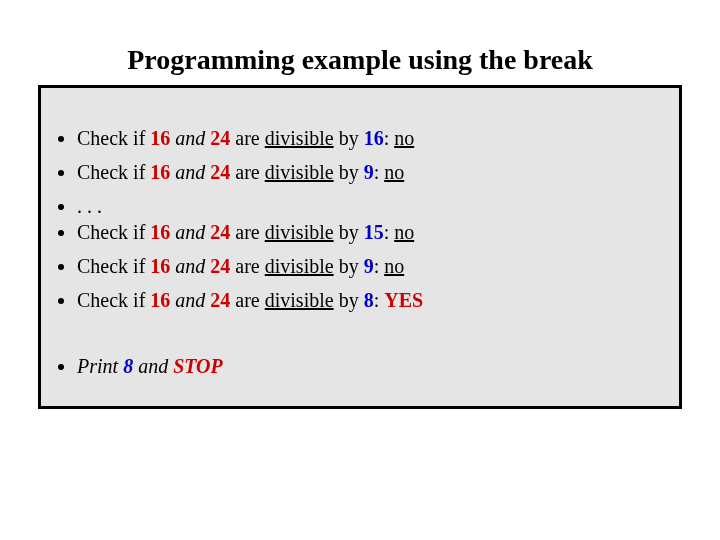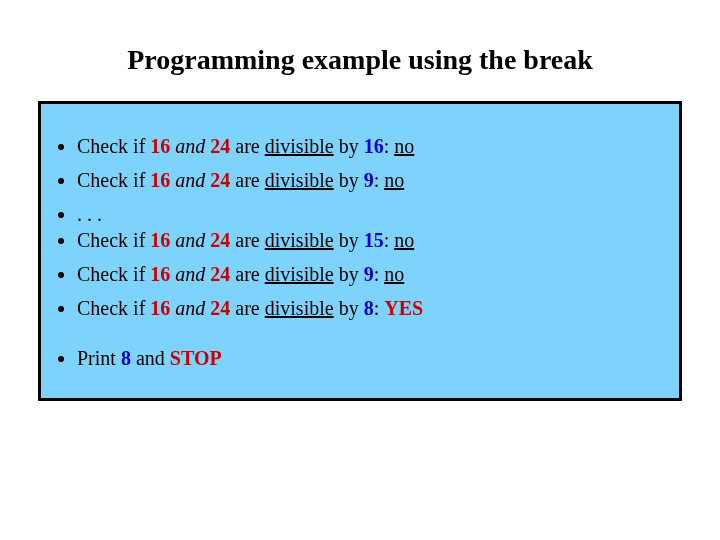--- a/index.html
+++ b/index.html
@@ -15,43 +15,44 @@
     box-sizing: border-box;
     width: 720px;
     height: 540px;
     padding: 28px 38px 0 38px;
   }
   .title {
     text-align: center;
     font-weight: bold;
     font-size: 28px;
     line-height: 1.25;
-    margin: 14px 20px 24px 20px;
+    margin: 14px 20px 8px 20px;
   }
   .content-box {
     border: 3px solid #000;
-    background: #7dd3fc;
-    padding: 20px 6px 18px 6px;
+    background: #e5e5e5;
+    padding: 28px 6px 18px 6px;
   }
   ul.bullets {
     margin: 0;
     padding: 0 0 0 30px;
     list-style: disc;
   }
   ul.bullets li {
     font-size: 20px;
     line-height: 1.2;
     margin: 10px 0 10px 0;
   }
   ul.bullets li.tight {
     margin-top: 2px;
     margin-bottom: 2px;
   }
   ul.bullets li.gap-top {
-    margin-top: 26px;
+    margin-top: 42px;
+    font-style: italic;
   }
   .red { color: #cc0000; }
   .blue { color: #0000cc; }
   .ul { text-decoration: underline; }
   .b { font-weight: bold; }
   .i { font-style: italic; }
 </style>
 </head>
 <body>
 

